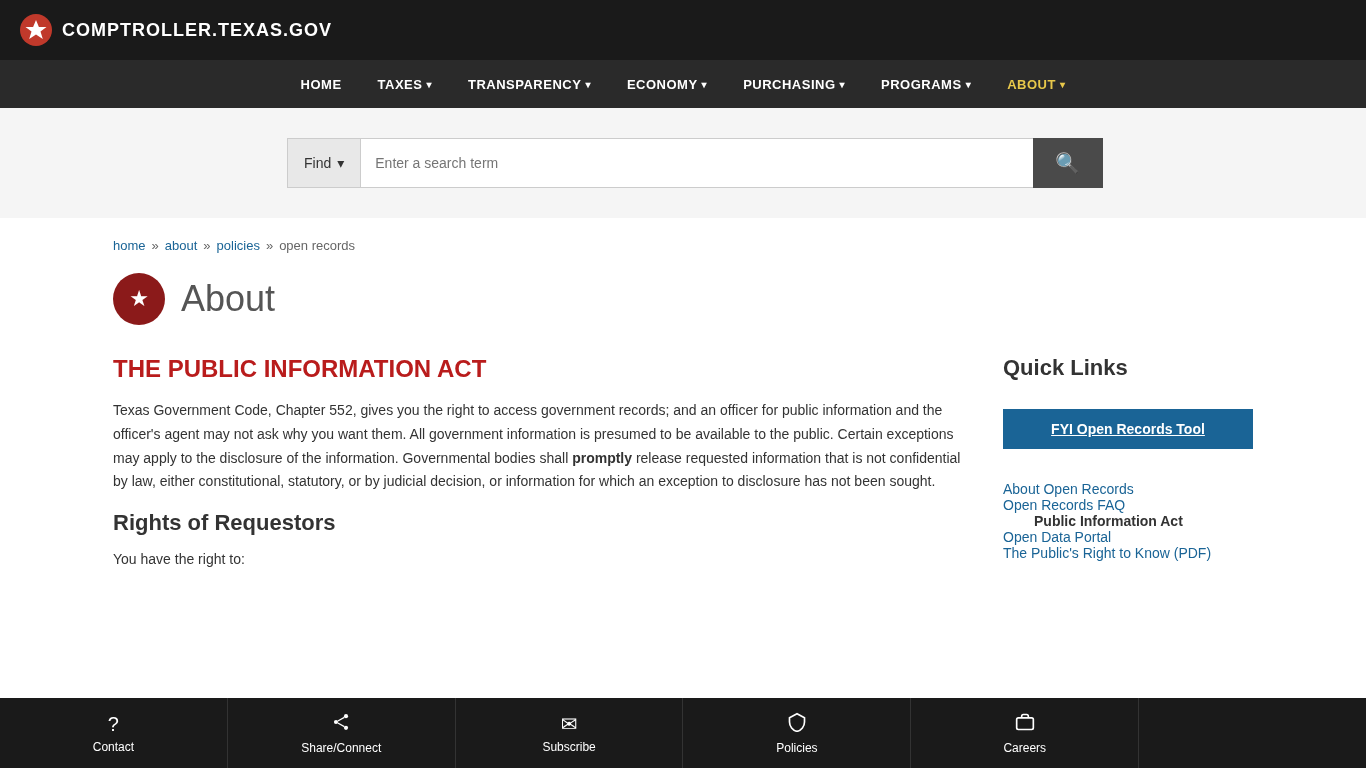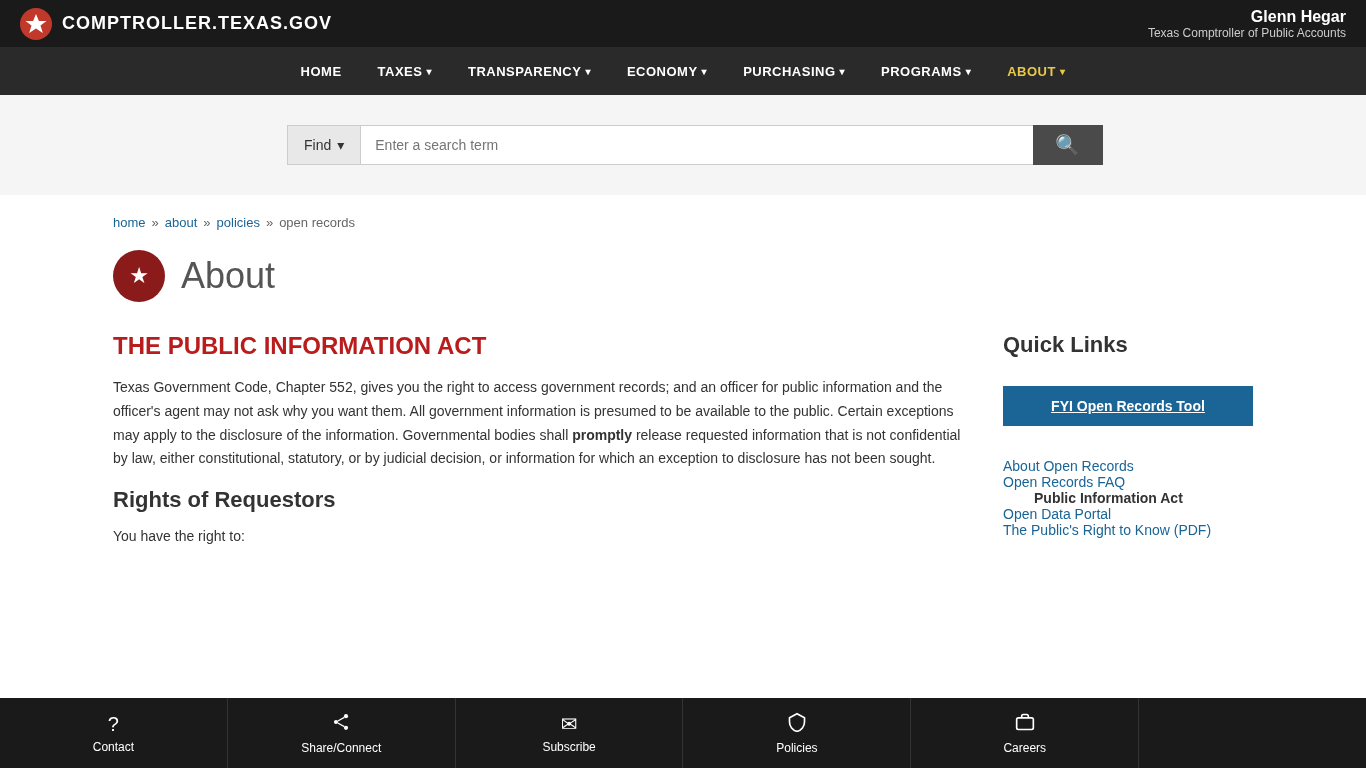--- a/index.html
+++ b/index.html
@@ -6,21 +6,21 @@
     body { font-family: Arial, sans-serif; font-size: 14px; color: #333; background: #fff; }
 
     
     .top-bar {
       background: #1a1a1a;
       color: #fff;
       display: flex;
       align-items: center;
       justify-content: space-between;
       padding: 8px 20px;
-      height: 47px;
+      height: 60px;
     }
     .top-bar-logo {
       display: flex;
       align-items: center;
       gap: 10px;
     }
     .top-bar-logo .star-icon {
       width: 32px;
       height: 32px;
     }
@@ -72,21 +72,21 @@
     
     .search-area {
       background: #f5f5f5;
       padding: 30px 20px;
       display: flex;
       justify-content: center;
     }
     .search-box {
       display: flex;
       width: 840px;
-      height: 40px;
+      height: 50px;
       padding-left: 24px;
     }
     .search-find-btn {
       background: #e8e8e8;
       border: 1px solid #ccc;
       border-right: none;
       padding: 0 16px;
       font-size: 14px;
       color: #333;
       display: flex;
@@ -274,24 +274,20 @@
 </head>
 <body>
 
 <header class="top-bar">
   <div class="top-bar-logo">
     <svg class="star-icon" viewBox="0 0 32 32" xmlns="http://www.w3.org/2000/svg">
       <circle cx="16" cy="16" r="16" fill="#c0392b"></circle>
       <polygon points="16,6 18.9,13.1 26.5,13.1 20.5,17.6 22.8,25 16,20.5 9.2,25 11.5,17.6 5.5,13.1 13.1,13.1" fill="white"></polygon>
     </svg>
     <span class="site-title">COMPTROLLER.TEXAS.GOV</span>
-  </div>
-  <div class="top-bar-user">
-    <div class="user-name">Glenn Hegar</div>
-    <div class="user-title">Texas Comptroller of Public Accounts</div>
   </div>
 </header>
 
 <nav class="main-nav">
   <a class="nav-item">
     <span>HOME</span>
   </a>
   <a class="nav-item">
     <span>TAXES</span>
     <span class="chevron">▾</span>

